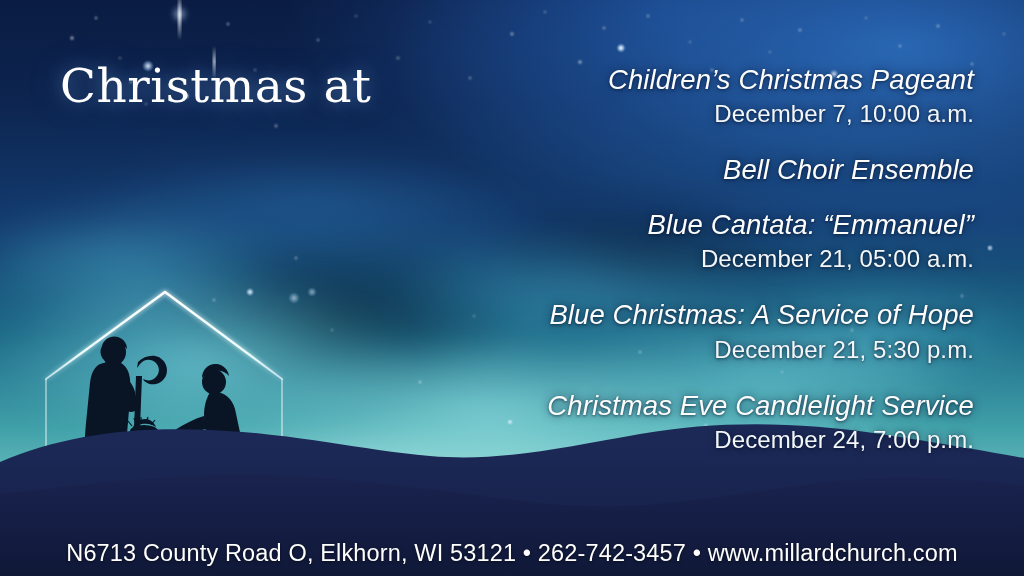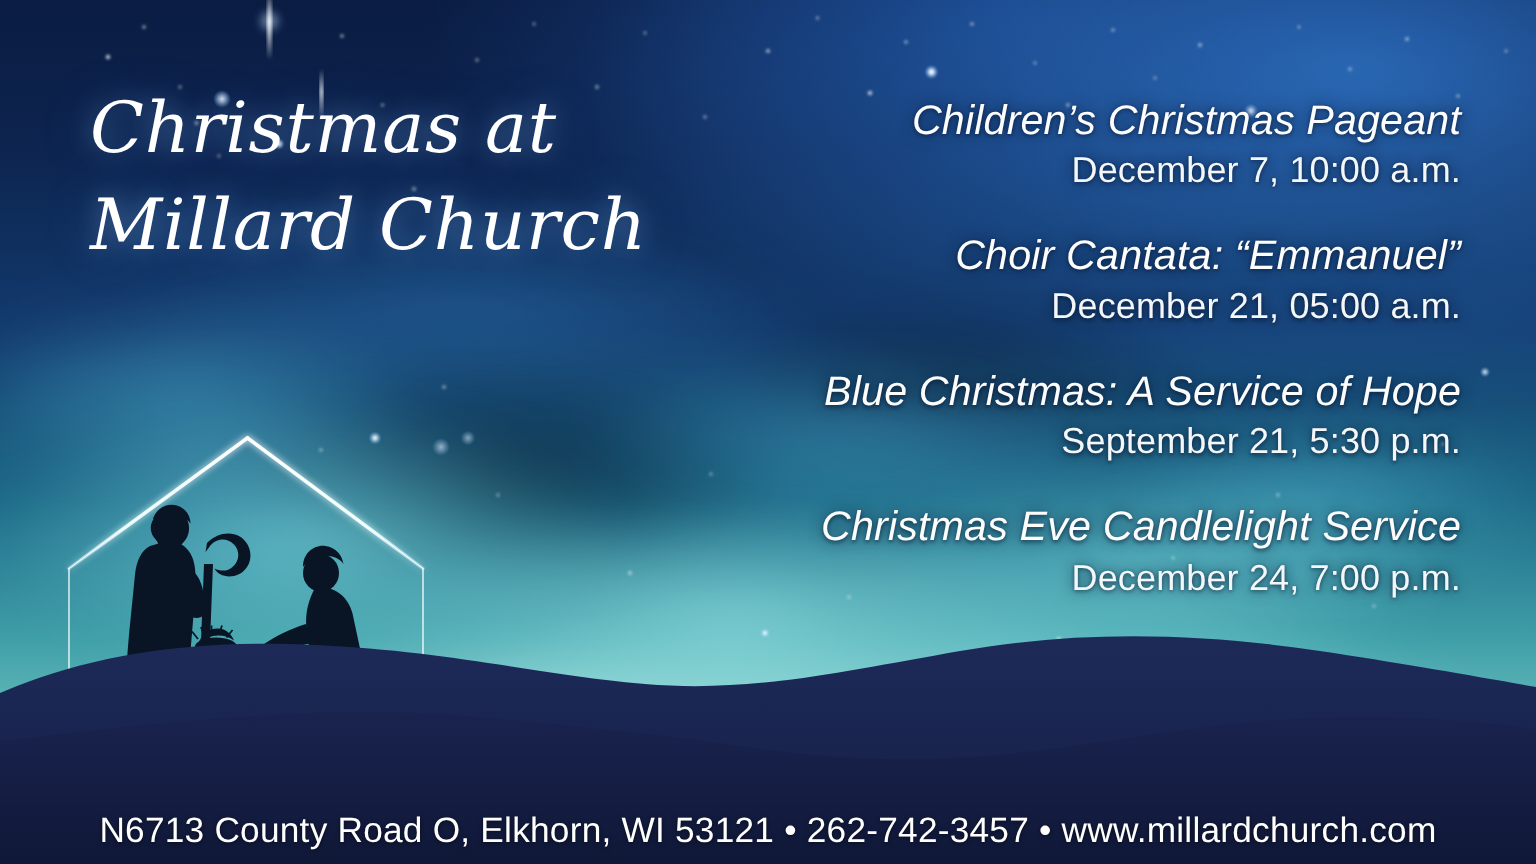--- a/index.html
+++ b/index.html
@@ -63,21 +63,20 @@
 
   
   .nativity{position:absolute;left:28px;bottom:52px;width:330px;height:240px;}
 
   
   .title{
     position:absolute;left:60px;top:54px;width:420px;
     font-family:"DejaVu Serif", serif;
     font-size:47px;line-height:1.38;
     color:#ffffff;
-    font-style:italic;
     letter-spacing:.5px;
     text-shadow:0 0 18px rgba(150,200,255,.45), 0 0 40px rgba(120,180,255,.25);
   }
   .title span{display:block;}
 
   .events{
     position:absolute;right:50px;top:64px;width:560px;
     text-align:right;
   }
   .event{margin-bottom:22px;}
@@ -335,41 +334,41 @@
         <stop offset="0%" stop-color="#19234e"></stop>
         <stop offset="100%" stop-color="#101838"></stop>
       </linearGradient>
     </defs>
     <path fill="url(#hillBack)" d="M0 86 C60 60 130 50 210 54 C300 58 360 74 430 80 C500 86 560 72 640 58 C720 44 800 46 880 58 C940 67 990 76 1024 82 L1024 200 L0 200 Z"></path>
     <path fill="url(#hillFront)" d="M0 118 C70 110 120 104 190 100 C280 95 340 104 420 112 C490 119 540 132 620 130 C700 128 770 110 850 104 C920 99 980 104 1024 110 L1024 200 L0 200 Z"></path>
   </svg>
 
   <div class="title">
     <span>Christmas at</span>
-    <span>Millard Church</span>
   </div>
 
   <div class="events">
 
     <div class="event">
       <div class="ev-name">Children’s Christmas Pageant</div>
       <div class="ev-date">December 7, 10:00 a.m.</div>
     </div>
 
     <div class="event">
-    </div>
-
-    <div class="event">
-      <div class="ev-name">Choir Cantata: “Emmanuel”</div>
+      <div class="ev-name">Bell Choir Ensemble</div>
+    </div>
+
+    <div class="event">
+      <div class="ev-name">Blue Cantata: “Emmanuel”</div>
       <div class="ev-date">December 21, 05:00 a.m.</div>
     </div>
 
     <div class="event">
       <div class="ev-name">Blue Christmas: A Service of Hope</div>
-      <div class="ev-date">September 21, 5:30 p.m.</div>
+      <div class="ev-date">December 21, 5:30 p.m.</div>
     </div>
 
     <div class="event">
       <div class="ev-name">Christmas Eve Candlelight Service</div>
       <div class="ev-date">December 24, 7:00 p.m.</div>
     </div>
 
   </div>
 
   <div class="footer">N6713 County Road O, Elkhorn, WI 53121 • 262-742-3457 • www.millardchurch.com</div>

